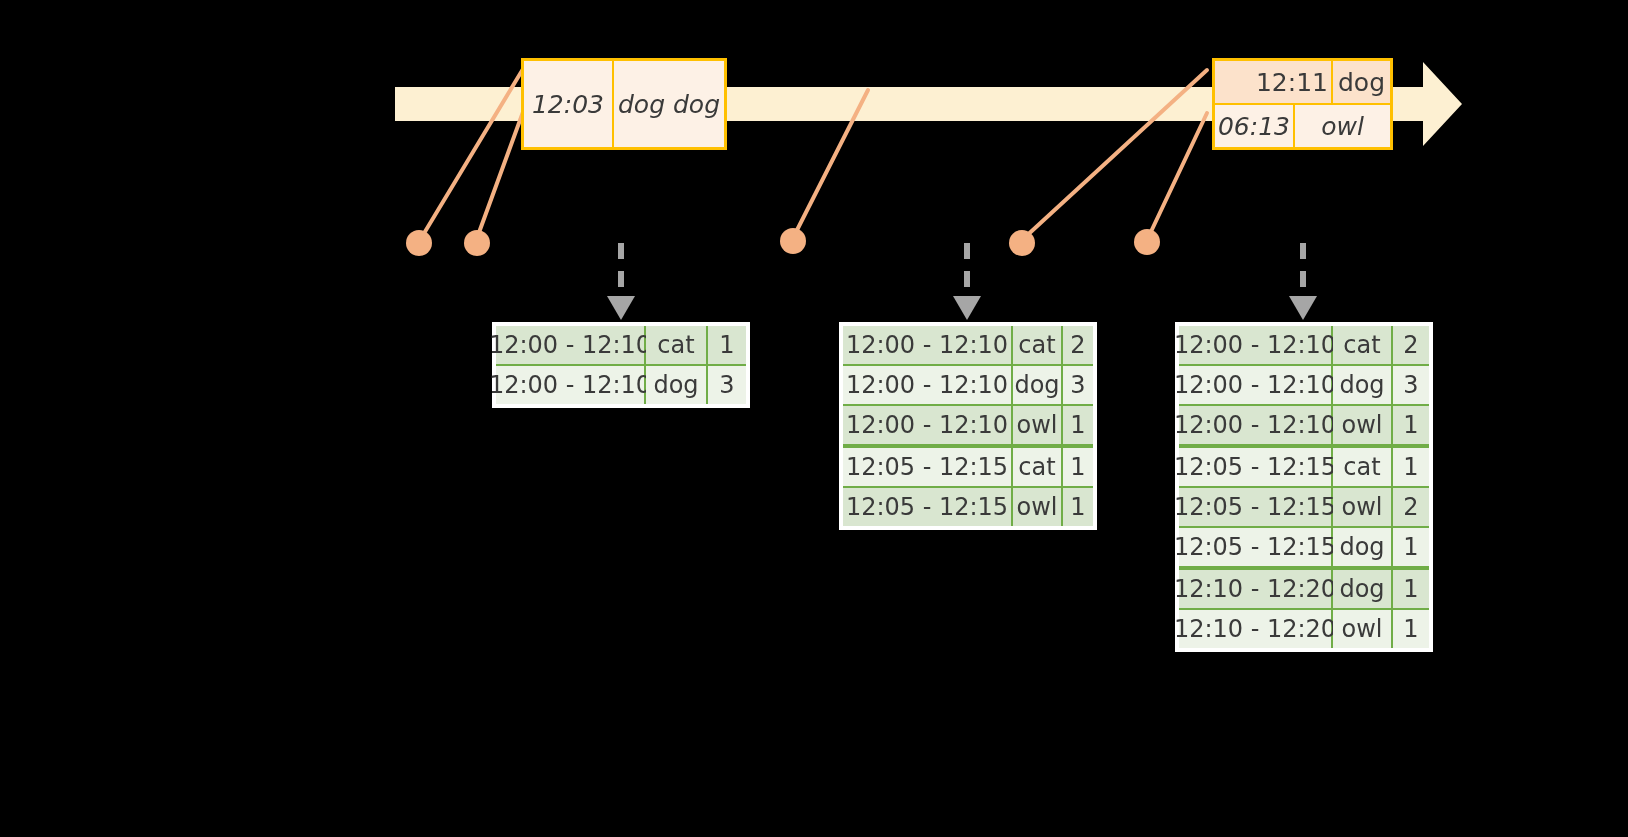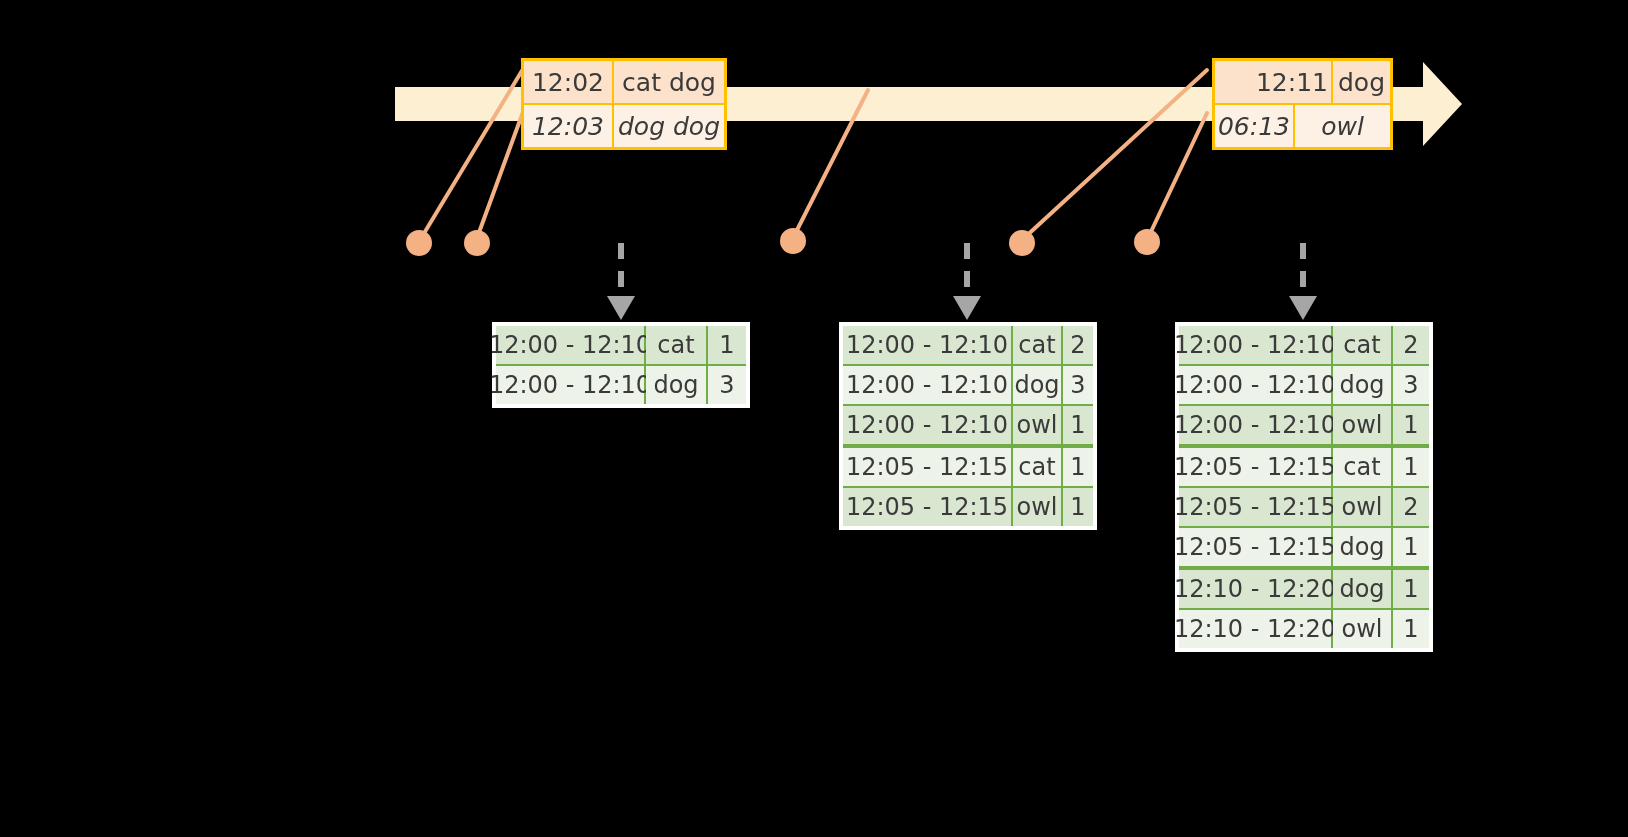--- a/index.html
+++ b/index.html
@@ -66,24 +66,20 @@
       <line x1="1303" y1="243" x2="1303" y2="298"></line>
     </g>
     <g fill="#A6A6A6">
       <path d="M 607,296 L 635,296 L 621,320 Z"></path>
       <path d="M 953,296 L 981,296 L 967,320 Z"></path>
       <path d="M 1289,296 L 1317,296 L 1303,320 Z"></path>
     </g>
   </svg>
 
   <div class="event-box" style="left:521px;top:58px;width:206px;height:92px;">
-    <div class="event-row r-shade-a">
-      <span class="ev-time" style="width:88px;">12:02</span>
-      <span class="ev-payload" style="flex:1;">cat dog</span>
-    </div>
     <div class="event-row r-shade-b">
       <span class="ev-time" style="width:88px;">12:03</span>
       <span class="ev-payload" style="flex:1;">dog dog</span>
     </div>
   </div>
 
 
   <div class="event-box" style="left:1212px;top:58px;width:181px;height:92px;">
     <div class="event-row r-shade-a">
       <span class="ev-time" style="width:78px;padding-left:38px;">12:11</span>

